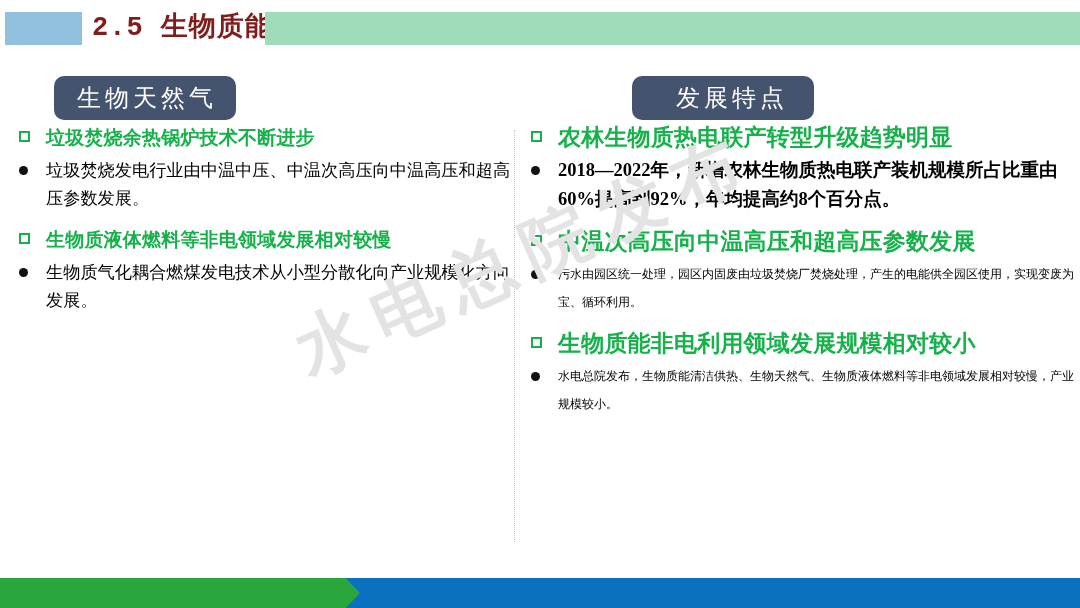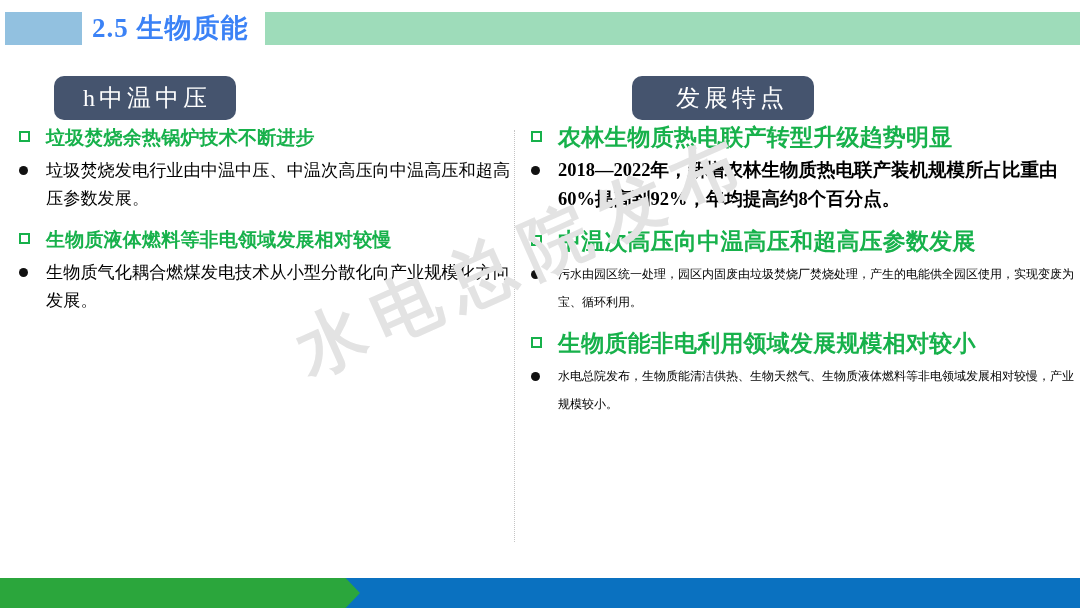--- a/index.html
+++ b/index.html
@@ -37,24 +37,24 @@
     width: 77px;
     height: 33px;
     background: #92C1E0;
   }
   .header-title {
     position: absolute;
     left: 92px;
     top: 8px;
     height: 40px;
     line-height: 40px;
-    font-family: Liberation Serif, serif;
+    font-family: Liberation Mono, monospace;
     font-size: 27px;
     font-weight: bold;
-    color: #3b82f6;
+    color: #7f1d1d;
     letter-spacing: 1px;
     white-space: nowrap;
   }
   .header-green-block {
     position: absolute;
     left: 265px;
     top: 12px;
     right: 0;
     height: 33px;
     background: #9EDCBA;
@@ -228,21 +228,21 @@
     <div class="header-title">2.5 生物质能</div>
     <div class="header-green-block"></div>
   </div>
 
   <div class="columns">
 
     <div class="divider"></div>
 
     <div class="col col-left">
       <div class="pill-row">
-        <div class="pill pill-left">h中温中压</div>
+        <div class="pill pill-left">生物天然气</div>
       </div>
 
       <div class="block">
         <div class="heading">
           <span class="sq"></span>
           <span>垃圾焚烧余热锅炉技术不断进步</span>
         </div>
         <div class="bullet">
           <span class="dot"></span>
           <span>垃圾焚烧发电行业由中温中压、中温次高压向中温高压和超高压参数发展。</span>

